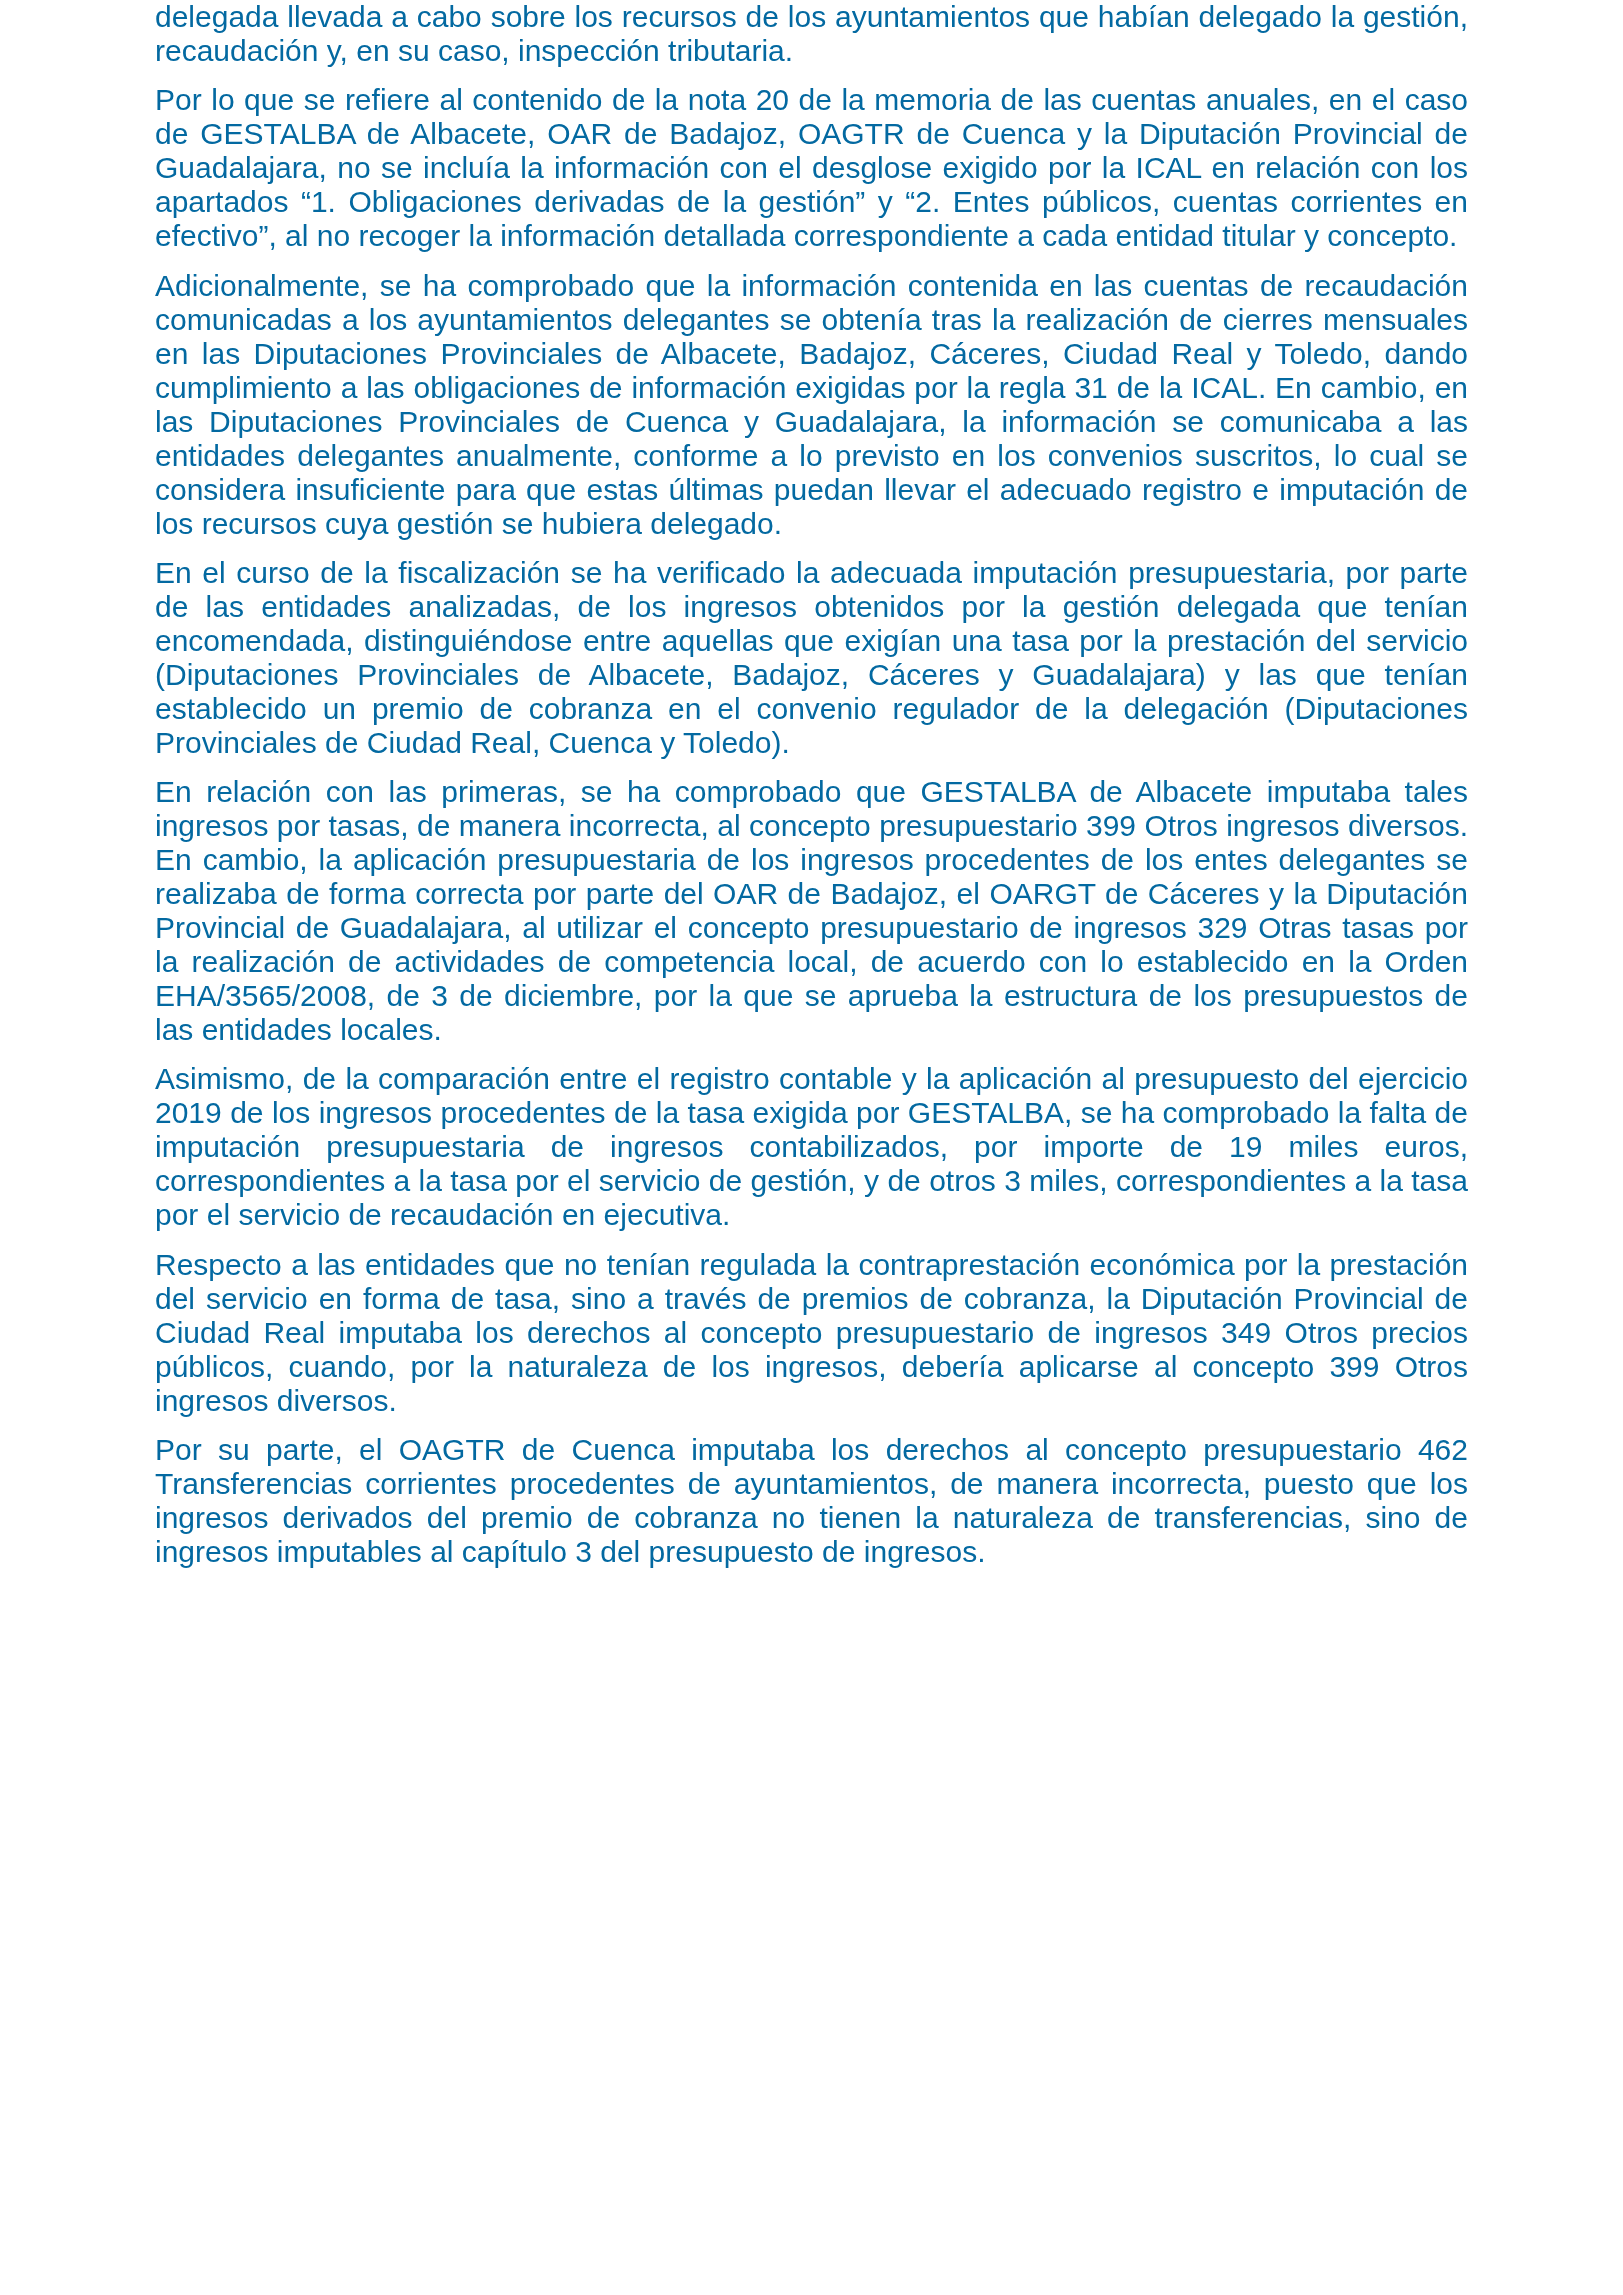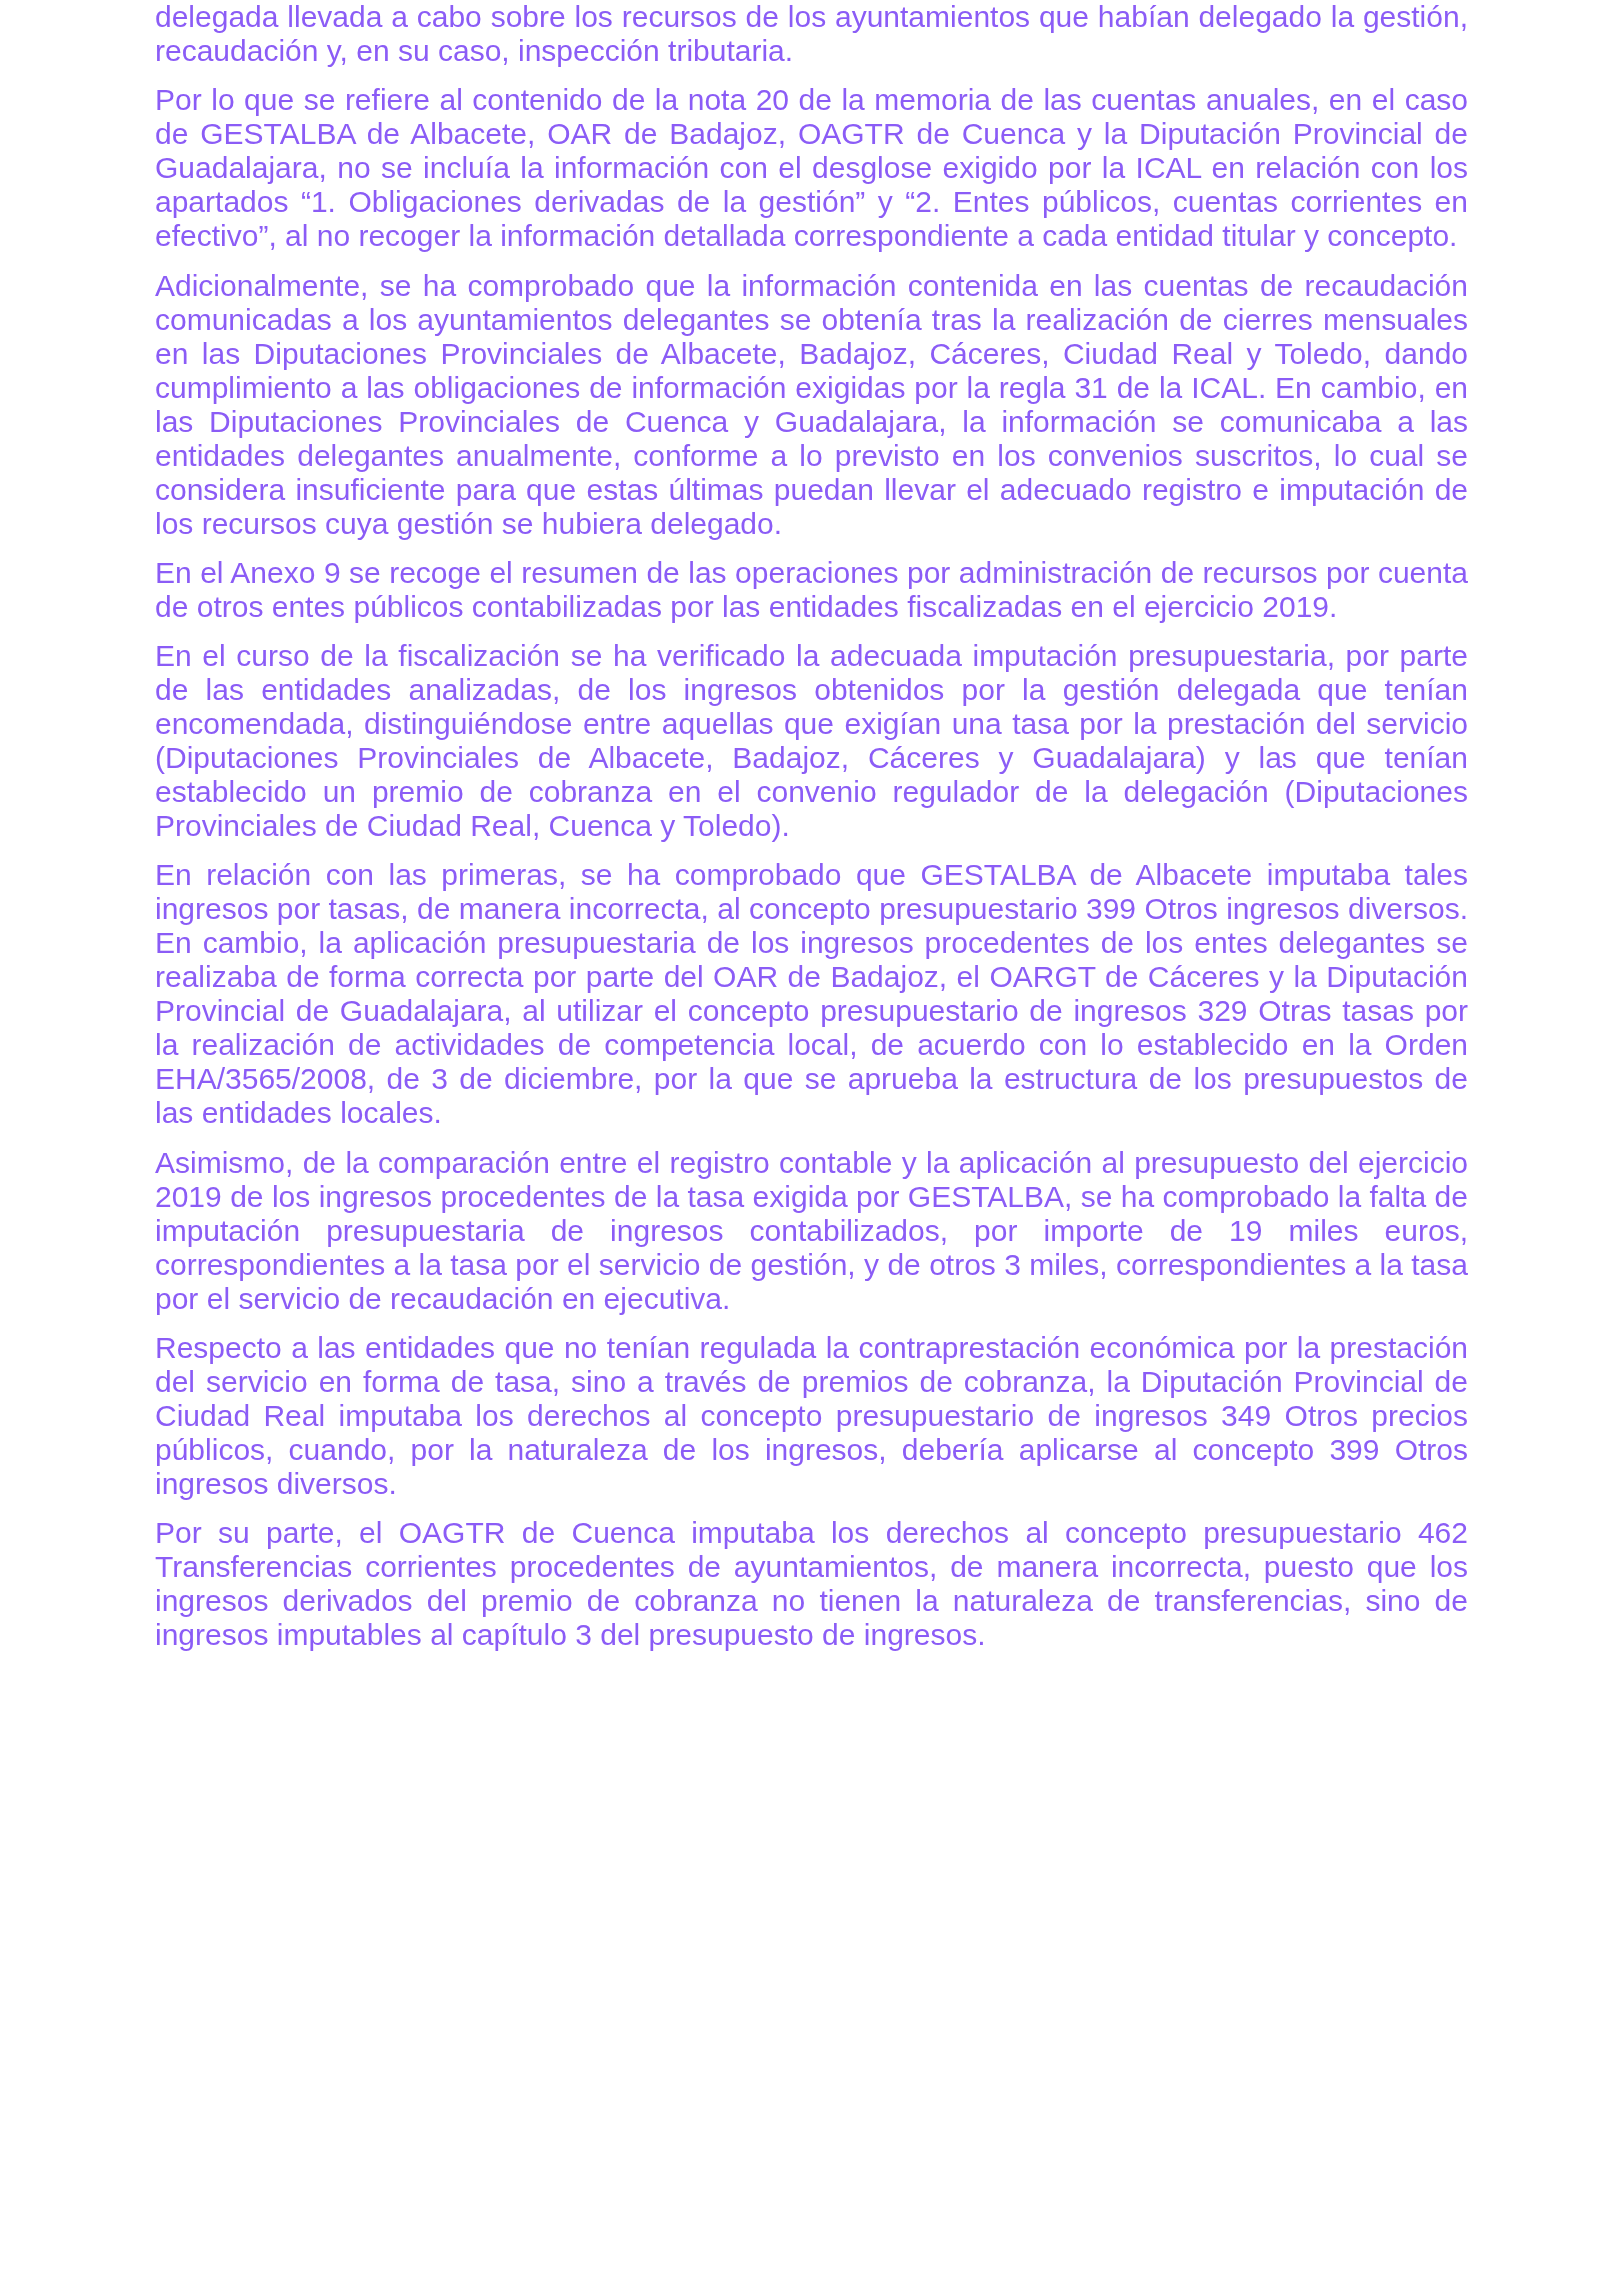--- a/index.html
+++ b/index.html
@@ -14,21 +14,21 @@
     overflow: hidden;
   }
   .page {
     position: absolute;
     left: 155px;
     top: 0;
     width: 1313px;
     font-family: "Liberation Sans", sans-serif;
     font-size: 30px;
     line-height: 34px;
-    color: #8b5cf6;
+    color: #0369a1;
   }
   .para {
     margin: 0 0 15.3px 0;
     text-align: justify;
     hyphens: none;
   }
   .para .it {
   }
 </style>
 </head>
@@ -41,23 +41,20 @@
   </p>
 
   <p class="para">
     <span>Por lo que se refiere al contenido de la nota 20 de la memoria de las cuentas anuales, en el caso de GESTALBA de Albacete, OAR de Badajoz, OAGTR de Cuenca y la Diputación Provincial de Guadalajara, no se incluía la información con el desglose exigido por la ICAL en relación con los apartados “1. Obligaciones derivadas de la gestión” y “2. Entes públicos, cuentas corrientes en efectivo”, al no recoger la información detallada correspondiente a cada entidad titular y concepto.</span>
   </p>
 
   <p class="para">
     <span>Adicionalmente, se ha comprobado que la información contenida en las cuentas de recaudación comunicadas a los ayuntamientos delegantes se obtenía tras la realización de cierres mensuales en las Diputaciones Provinciales de Albacete, Badajoz, Cáceres, Ciudad Real y Toledo, dando cumplimiento a las obligaciones de información exigidas por la regla 31 de la ICAL. En cambio, en las Diputaciones Provinciales de Cuenca y Guadalajara, la información se comunicaba a las entidades delegantes anualmente, conforme a lo previsto en los convenios suscritos, lo cual se considera insuficiente para que estas últimas puedan llevar el adecuado registro e imputación de los recursos cuya gestión se hubiera delegado.</span>
   </p>
 
-  <p class="para">
-    <span>En el Anexo 9 se recoge el resumen de las operaciones por administración de recursos por cuenta de otros entes públicos contabilizadas por las entidades fiscalizadas en el ejercicio 2019.</span>
-  </p>
 
   <p class="para">
     <span>En el curso de la fiscalización se ha verificado la adecuada imputación presupuestaria, por parte de las entidades analizadas, de los ingresos obtenidos por la gestión delegada que tenían encomendada, distinguiéndose entre aquellas que exigían una tasa por la prestación del servicio (Diputaciones Provinciales de Albacete, Badajoz, Cáceres y Guadalajara) y las que tenían establecido un premio de cobranza en el convenio regulador de la delegación (Diputaciones Provinciales de Ciudad Real, Cuenca y Toledo).</span>
   </p>
 
   <p class="para"><span>En relación con las primeras, se ha comprobado que GESTALBA de Albacete imputaba tales ingresos por tasas, de manera incorrecta, al concepto presupuestario 399 </span><span class="it">Otros ingresos diversos</span><span>. En cambio, la aplicación presupuestaria de los ingresos procedentes de los entes delegantes se realizaba de forma correcta por parte del OAR de Badajoz, el OARGT de Cáceres y la Diputación Provincial de Guadalajara, al utilizar el concepto presupuestario de ingresos 329 </span><span class="it">Otras tasas por la realización de actividades de competencia local</span><span>, de acuerdo con lo establecido en la Orden EHA/3565/2008, de 3 de diciembre, por la que se aprueba la estructura de los presupuestos de las entidades locales.</span></p>
 
   <p class="para">
     <span>Asimismo, de la comparación entre el registro contable y la aplicación al presupuesto del ejercicio 2019 de los ingresos procedentes de la tasa exigida por GESTALBA, se ha comprobado la falta de imputación presupuestaria de ingresos contabilizados, por importe de 19 miles euros, correspondientes a la tasa por el servicio de gestión, y de otros 3 miles, correspondientes a la tasa por el servicio de recaudación en ejecutiva.</span>
   </p>

